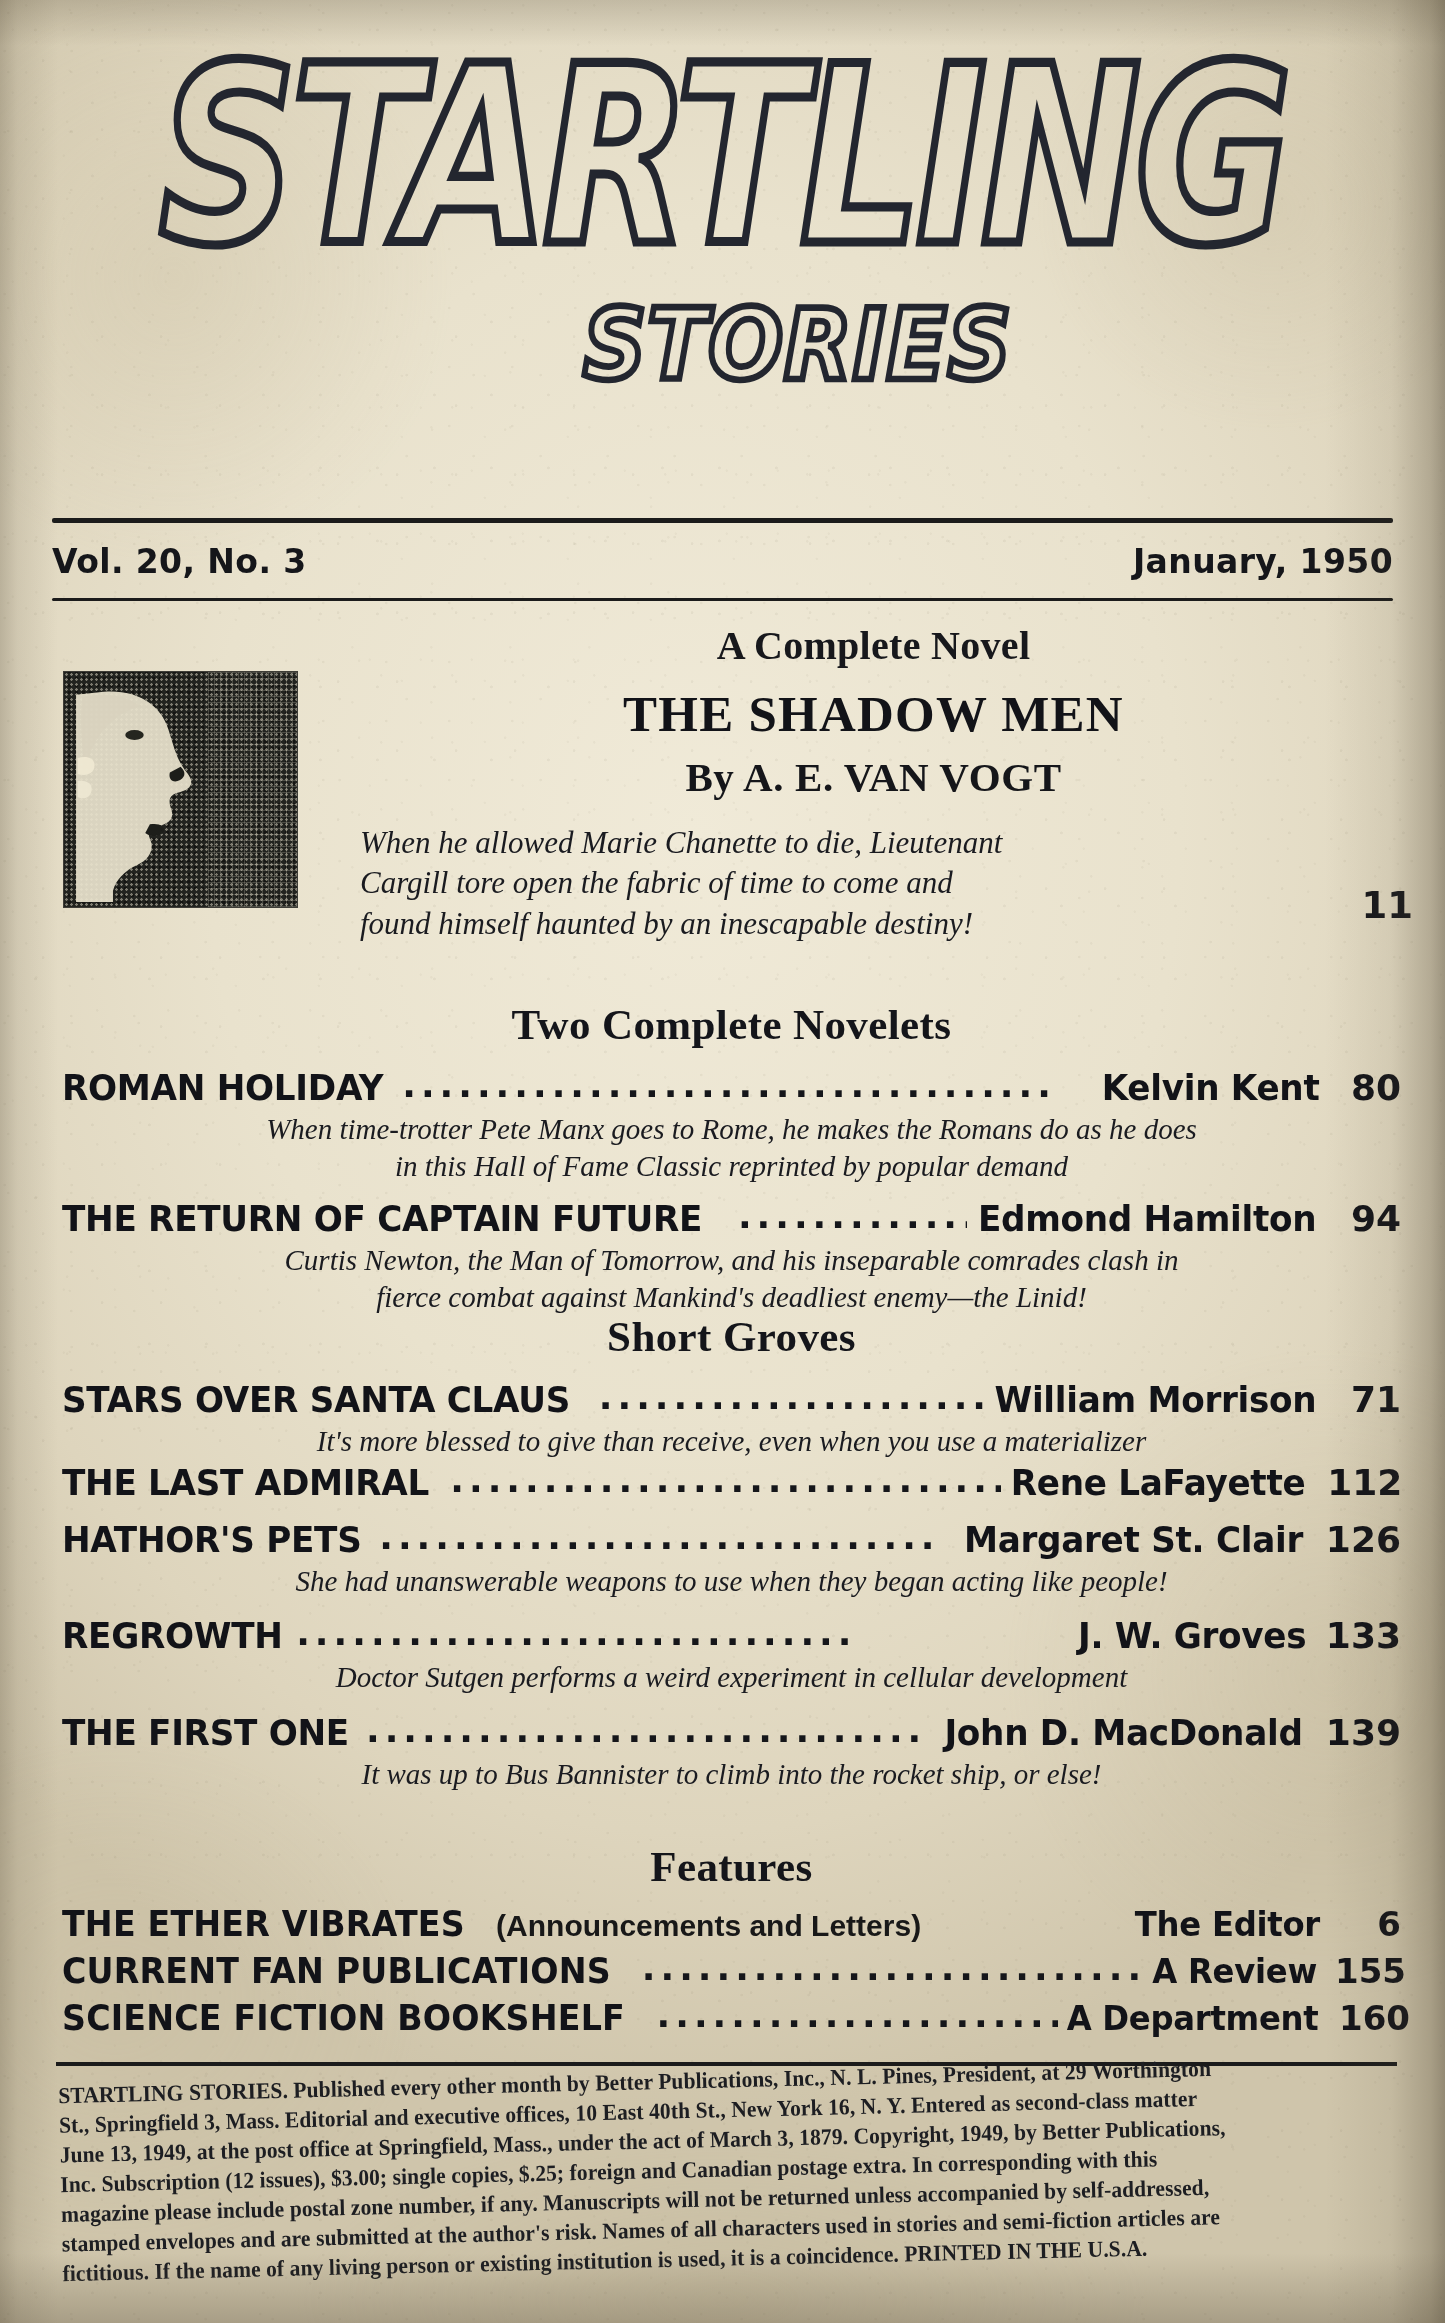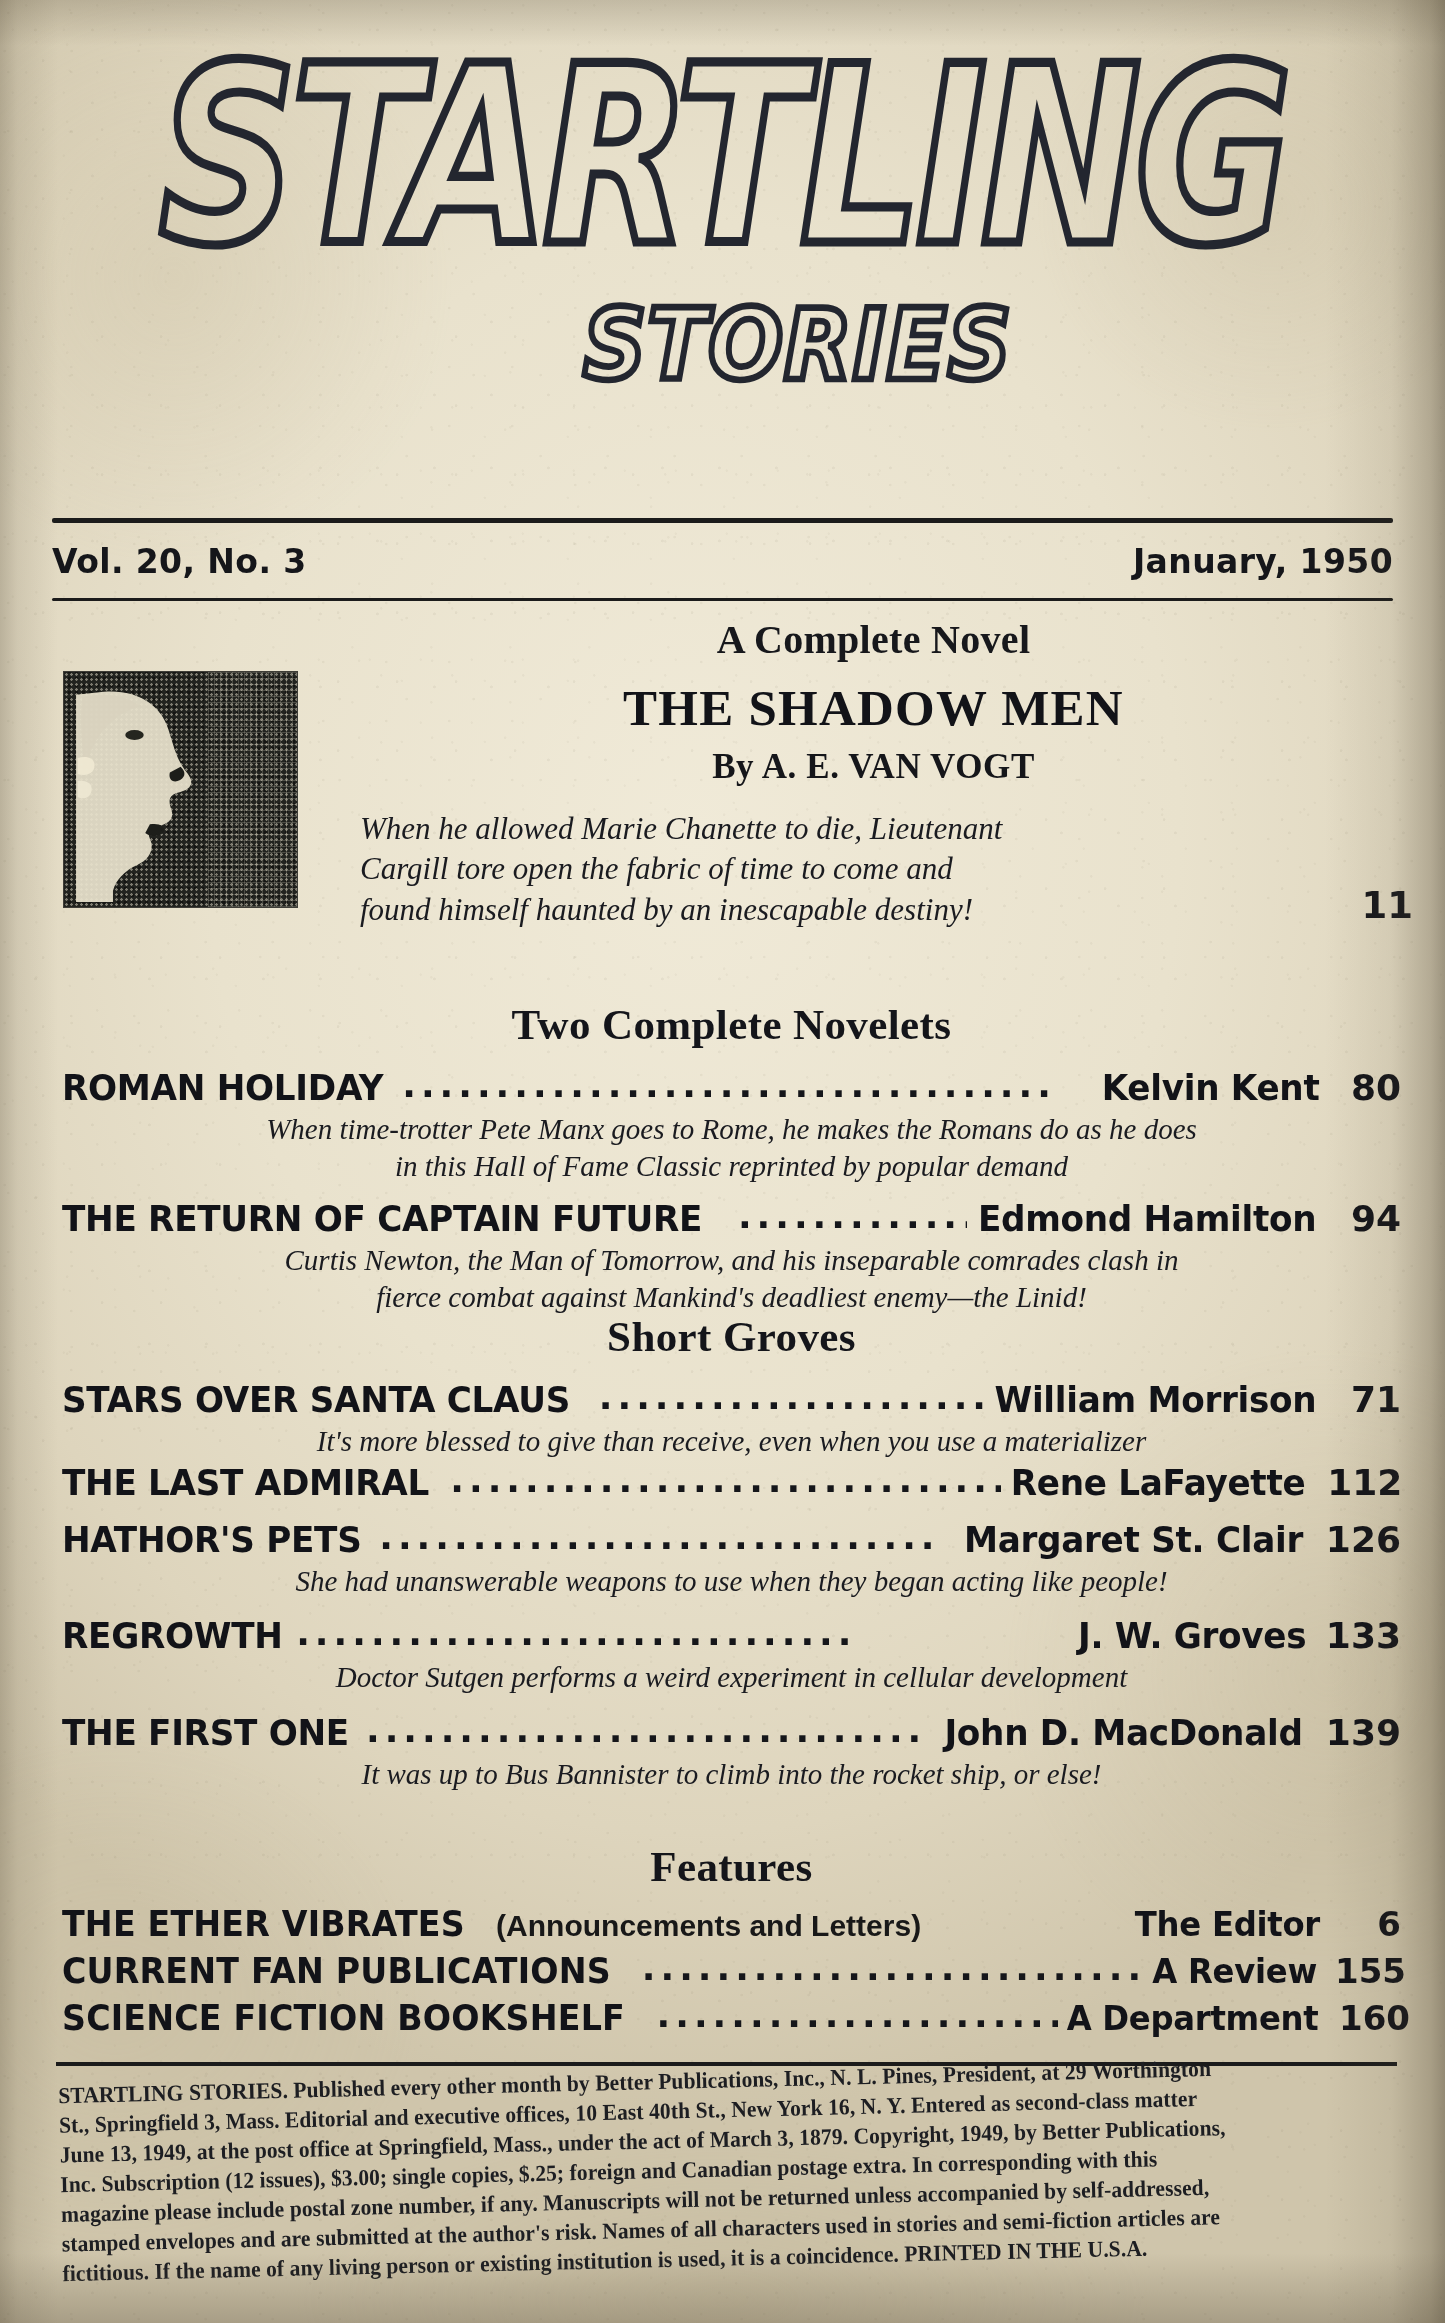--- a/index.html
+++ b/index.html
@@ -205,34 +205,35 @@
     right: 0;
     top: 0;
     text-align: center;
   }
   .f-kicker {
     font-family: "Liberation Serif", serif;
     font-weight: 700;
     font-size: 40px;
     letter-spacing: .3px;
     color: #17181c;
+    margin-top: 6px;
   }
   .f-title {
     font-family: "Liberation Serif", serif;
     font-weight: 700;
     font-size: 50px;
     letter-spacing: 1.2px;
     color: #121318;
     margin-top: 16px;
     transform: scaleX(1.02);
   }
   .f-byline {
     font-family: "Liberation Serif", serif;
     font-weight: 700;
-    font-size: 35px;
+    font-size: 41px;
     letter-spacing: .6px;
     color: #15161a;
     margin-top: 10px;
   }
   .f-blurb {
     font-family: "Liberation Serif", serif;
     font-style: italic;
     font-size: 31px;
     line-height: 1.30;
     color: #1a1b20;

